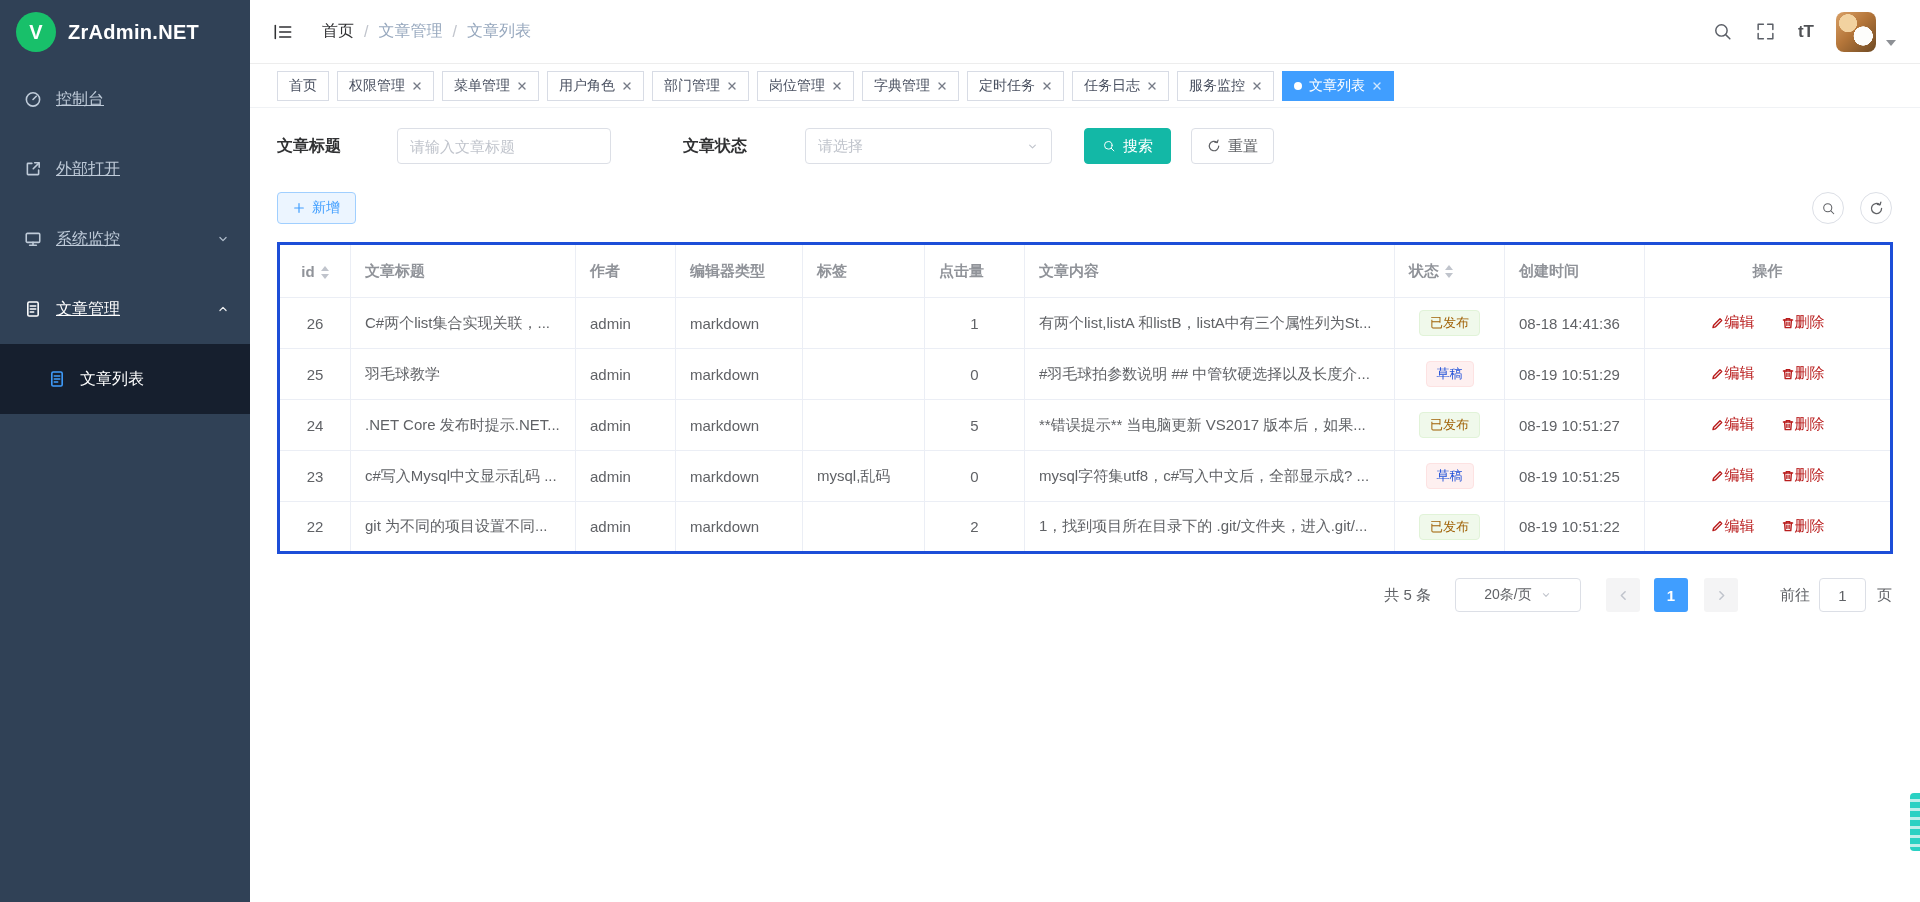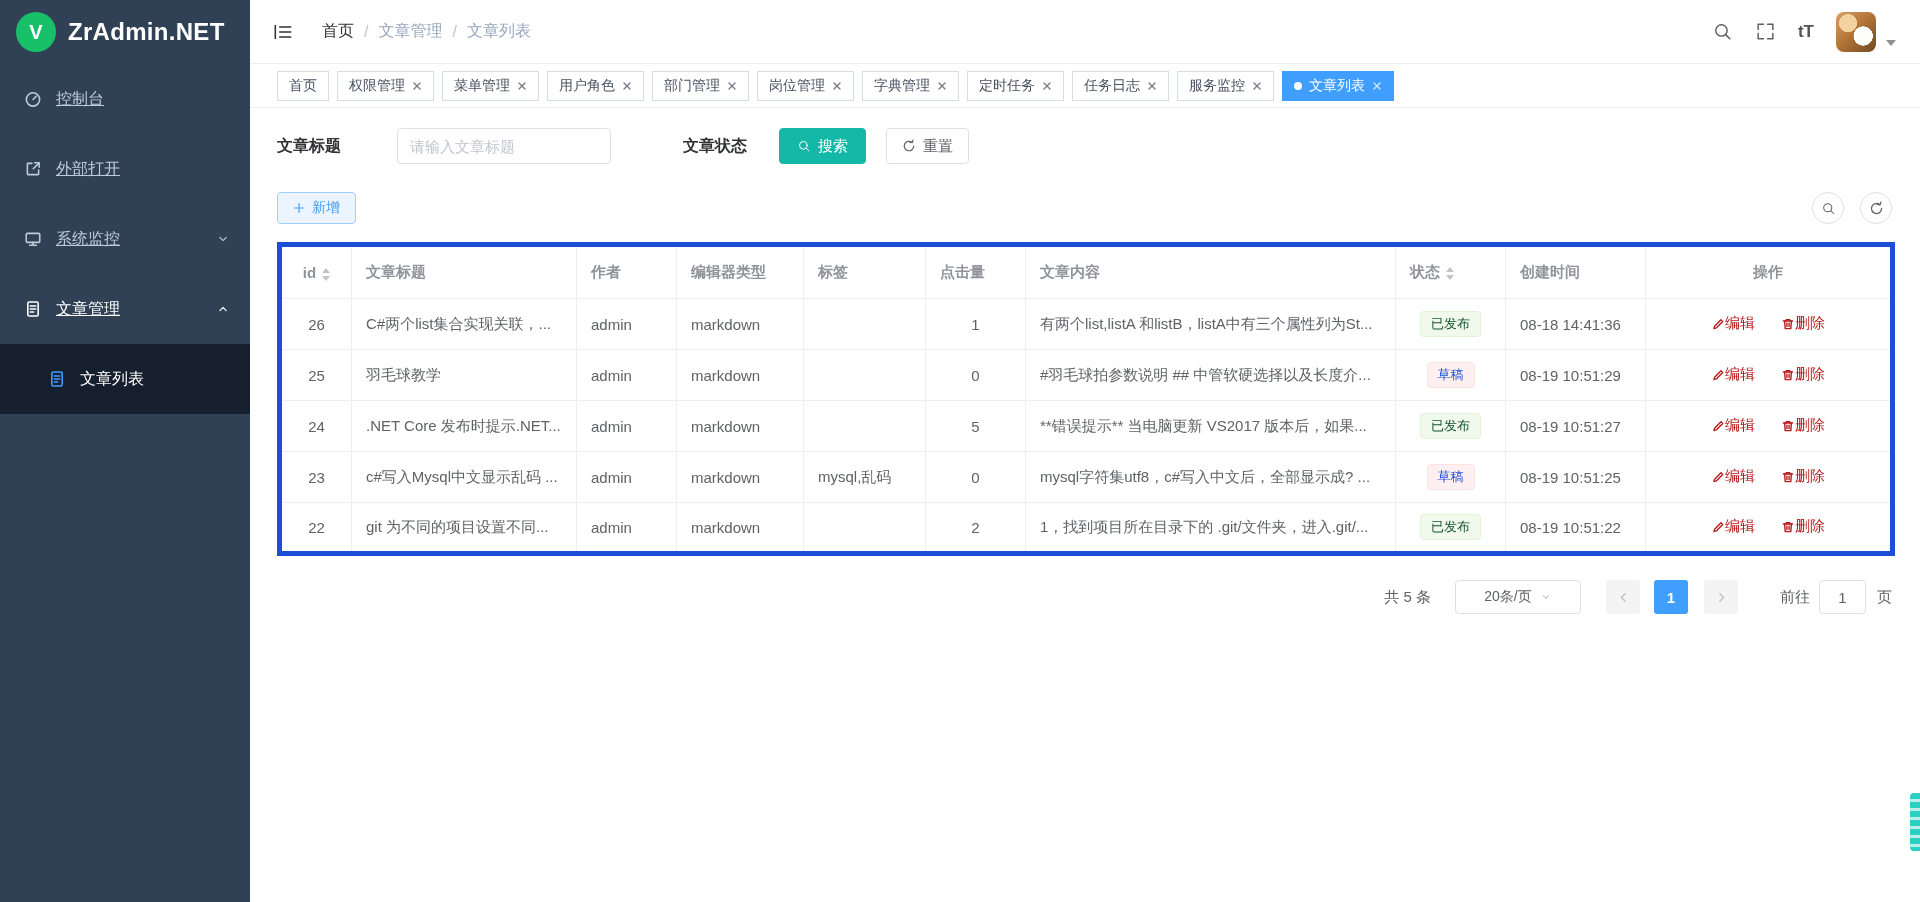--- a/index.html
+++ b/index.html
@@ -6,21 +6,21 @@
   html,body { width:1920px; height:902px; overflow:hidden; }
   body { font-family:"Liberation Sans","DejaVu Sans",sans-serif; background:#fff; color:#303133; }
   .app { display:flex; width:1920px; height:902px; }
 
   svg.ic { fill:none; stroke:currentColor; stroke-width:1.4; stroke-linecap:round; stroke-linejoin:round; flex-shrink:0; }
 
   
   .sidebar { width:250px; height:902px; background:#304156; color:#bfcbd9; flex-shrink:0; }
   .logo { height:64px; display:flex; align-items:center; gap:12px; padding-left:16px; }
   .logo-circle { width:40px; height:40px; border-radius:50%; background:#18c06a; color:#fff; font-weight:700; font-size:20px; display:flex; align-items:center; justify-content:center; }
-  .logo-title { color:#fff; font-size:24px; font-weight:700; letter-spacing:.3px; }
+  .logo-title { color:#fff; font-size:20px; font-weight:700; letter-spacing:.3px; }
   .menu-item { height:70px; display:flex; align-items:center; gap:14px; padding:0 20px 0 24px; font-size:16px; cursor:pointer;text-decoration:underline; }
   .menu-item .mi { width:18px; height:18px; }
   .menu-item .chev { width:14px; height:14px; margin-left:auto; opacity:.9; }
   .menu-item--open { color:#fff; }
   .sub-item { height:70px; display:flex; align-items:center; gap:14px; padding-left:48px; font-size:16px; background:#161f2e; color:#fff; cursor:pointer; }
   .sub-item .mi { width:18px; height:18px; color:#409eff; }
 
   
   .main { flex:1; display:flex; flex-direction:column; min-width:0; }
 
@@ -64,30 +64,30 @@
   .btn .bic { width:14px; height:14px; }
 
   .toolbar-row { margin-top:28px; display:flex; align-items:flex-start; }
   .btn-add { height:32px; padding:0 15px; background:#ecf5ff; border-color:#a0cfff; color:#409eff; font-size:14px; }
   .btn-add .bic { width:12px; height:12px; }
   .circle-btns { margin-left:auto; display:flex; gap:16px; }
   .circle-btn { width:32px; height:32px; border-radius:50%; border:1px solid #dcdfe6; background:#fff; color:#606266; display:flex; align-items:center; justify-content:center; cursor:pointer; }
   .circle-btn .bic { width:15px; height:15px; }
 
   
-  table.grid { margin-top:18px; width:1615px; border-collapse:collapse; table-layout:fixed; font-size:15px; color:#606266; border:5px solid #1d4ed8; }
+  table.grid { margin-top:18px; width:1615px; border-collapse:collapse; table-layout:fixed; font-size:15px; color:#606266; border:3px solid #1d4ed8; }
   .grid th { height:54px; padding:0 14px; text-align:left; color:#909399; font-weight:600; border-right:1px solid #ebeef5; border-bottom:1px solid #ebeef5; background:#fff; white-space:nowrap; }
   .grid td { height:51px; padding:0 14px; border-right:1px solid #ebeef5; border-bottom:1px solid #ebeef5; white-space:nowrap; overflow:hidden; text-overflow:ellipsis; }
   .grid .center { text-align:center; }
   .sort { display:inline-flex; flex-direction:column; margin-left:6px; vertical-align:middle; cursor:pointer; }
   .sort i { display:block; width:0; height:0; border-left:4px solid transparent; border-right:4px solid transparent; }
   .sort .up { border-bottom:5px solid #c0c4cc; margin-bottom:3px; }
   .sort .down { border-top:5px solid #c0c4cc; }
   .status { display:inline-block; height:26px; line-height:24px; padding:0 10px; border-radius:4px; font-size:13px; border:1px solid; }
-  .status--success { color:#14532d; background:#f0f9eb; border-color:#e1f3d8; }
+  .status--success { color:#a16207; background:#f0f9eb; border-color:#e1f3d8; }
   .status--danger { color:#1d4ed8; background:#fef0f0; border-color:#fde2e2; }
   .act-link { display:inline-flex; align-items:center; gap:0; color:#b91c1c; text-decoration:none; margin:0 11px; cursor:pointer; }
   .act-link .bic { width:14px; height:14px; }
 
   
   .pager { margin-top:24px; display:flex; align-items:center; justify-content:flex-end; font-size:15px; color:#606266; }
   .pg-total { margin-right:24px; }
   .pg-size { width:126px; height:34px; border:1px solid #dcdfe6; border-radius:4px; display:flex; align-items:center; justify-content:center; gap:8px; font-size:14px; cursor:pointer; margin-right:25px; }
   .pg-size .chev { width:12px; height:12px; color:#c0c4cc; }
   .pg-btn { width:34px; height:34px; border-radius:3px; background:#f4f4f5; color:#c0c4cc; display:flex; align-items:center; justify-content:center; cursor:pointer; }
@@ -338,20 +338,26 @@
           </svg>
         </div>
     </div>
 
     <div class="content">
 
       <div class="filter-row">
         <span class="filter-label">文章标题</span>
         <input class="f-input" placeholder="请输入文章标题" style="">
         <span class="filter-label f-label2">文章状态</span>
+        <div class="f-select">
+          <span class="ph">请选择</span>
+          <svg class="ic chev">
+              <use href="#i-chev-down"></use>
+            </svg>
+        </div>
         <button class="btn btn-search">
           <svg class="ic bic">
               <use href="#i-search"></use>
             </svg>
           <span>搜索</span>
         </button>
         <button class="btn btn-reset">
           <svg class="ic bic">
               <use href="#i-refresh"></use>
             </svg>

